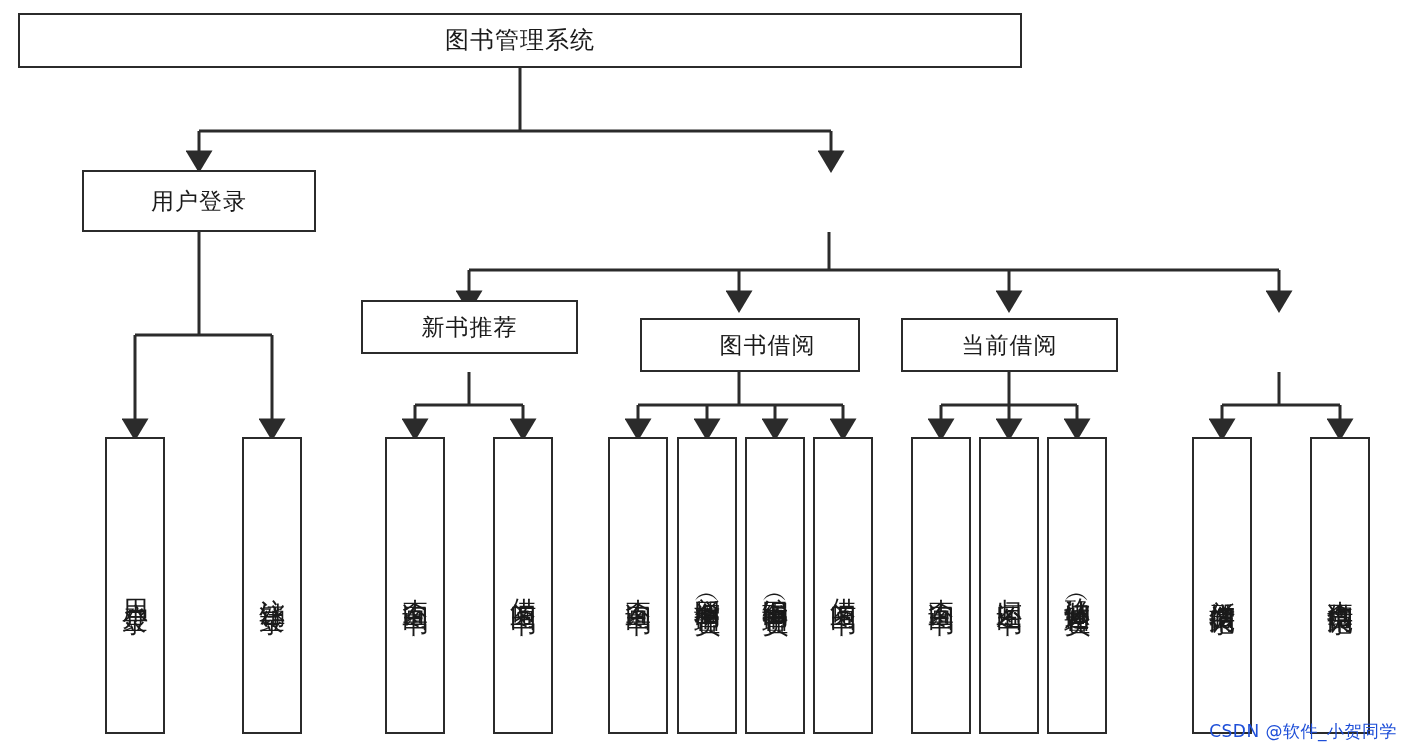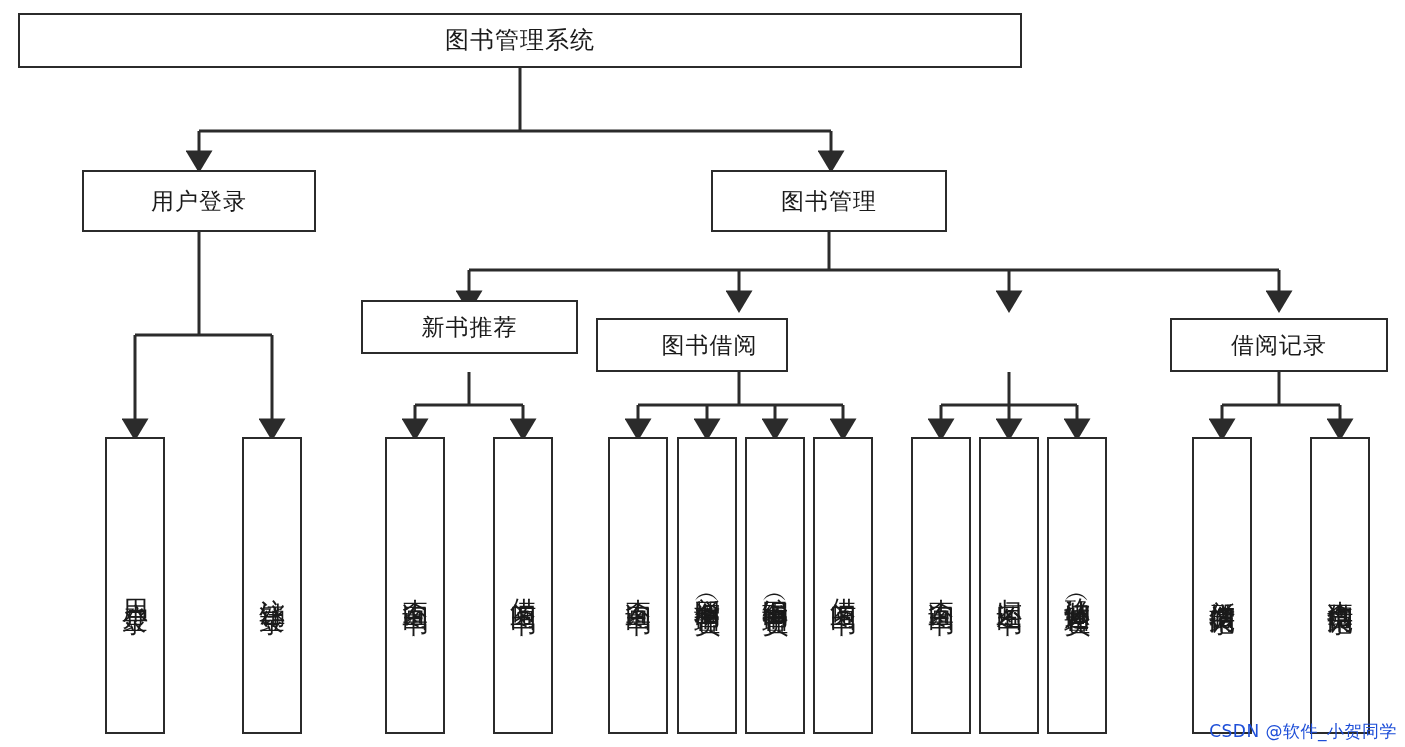--- a/index.html
+++ b/index.html
@@ -136,36 +136,33 @@
   </svg>
 
   <div class="node horiz root" style="left:18px; top:13px; width:1004px; height:55px;">
     <span class="node-label">图书管理系统</span>
   </div>
 
   <div class="node horiz" style="left:82px; top:170px; width:234px; height:62px;">
     <span class="node-label">用户登录</span>
   </div>
 
-  <div class="node horiz" style="left:711px; top:170px; width:236px; height:62px;">
-    <span class="node-label">图书管理</span>
-  </div>
 
   <div class="node horiz" style="left:361px; top:300px; width:217px; height:54px;">
     <span class="node-label">新书推荐</span>
   </div>
 
-  <div class="node horiz" style="left:596px; top:318px; width:192px; height:54px;padding-left:35px;">
+  <div class="node horiz" style="left:640px; top:318px; width:220px; height:54px;padding-left:35px;">
     <span class="node-label">图书借阅</span>
   </div>
 
-
-  <div class="node horiz" style="left:1170px; top:318px; width:218px; height:54px;">
-    <span class="node-label">借阅记录</span>
-  </div>
+  <div class="node horiz" style="left:901px; top:318px; width:217px; height:54px;">
+    <span class="node-label">当前借阅</span>
+  </div>
+
 
   <div class="node vert" style="left:105px; top:437px; width:60px; height:297px;">
     <span class="node-label">用户登录</span>
   </div>
 
   <div class="node vert" style="left:242px; top:437px; width:60px; height:297px;">
     <span class="node-label">注销登录</span>
   </div>
 
   <div class="node vert" style="left:385px; top:437px; width:60px; height:297px;">

